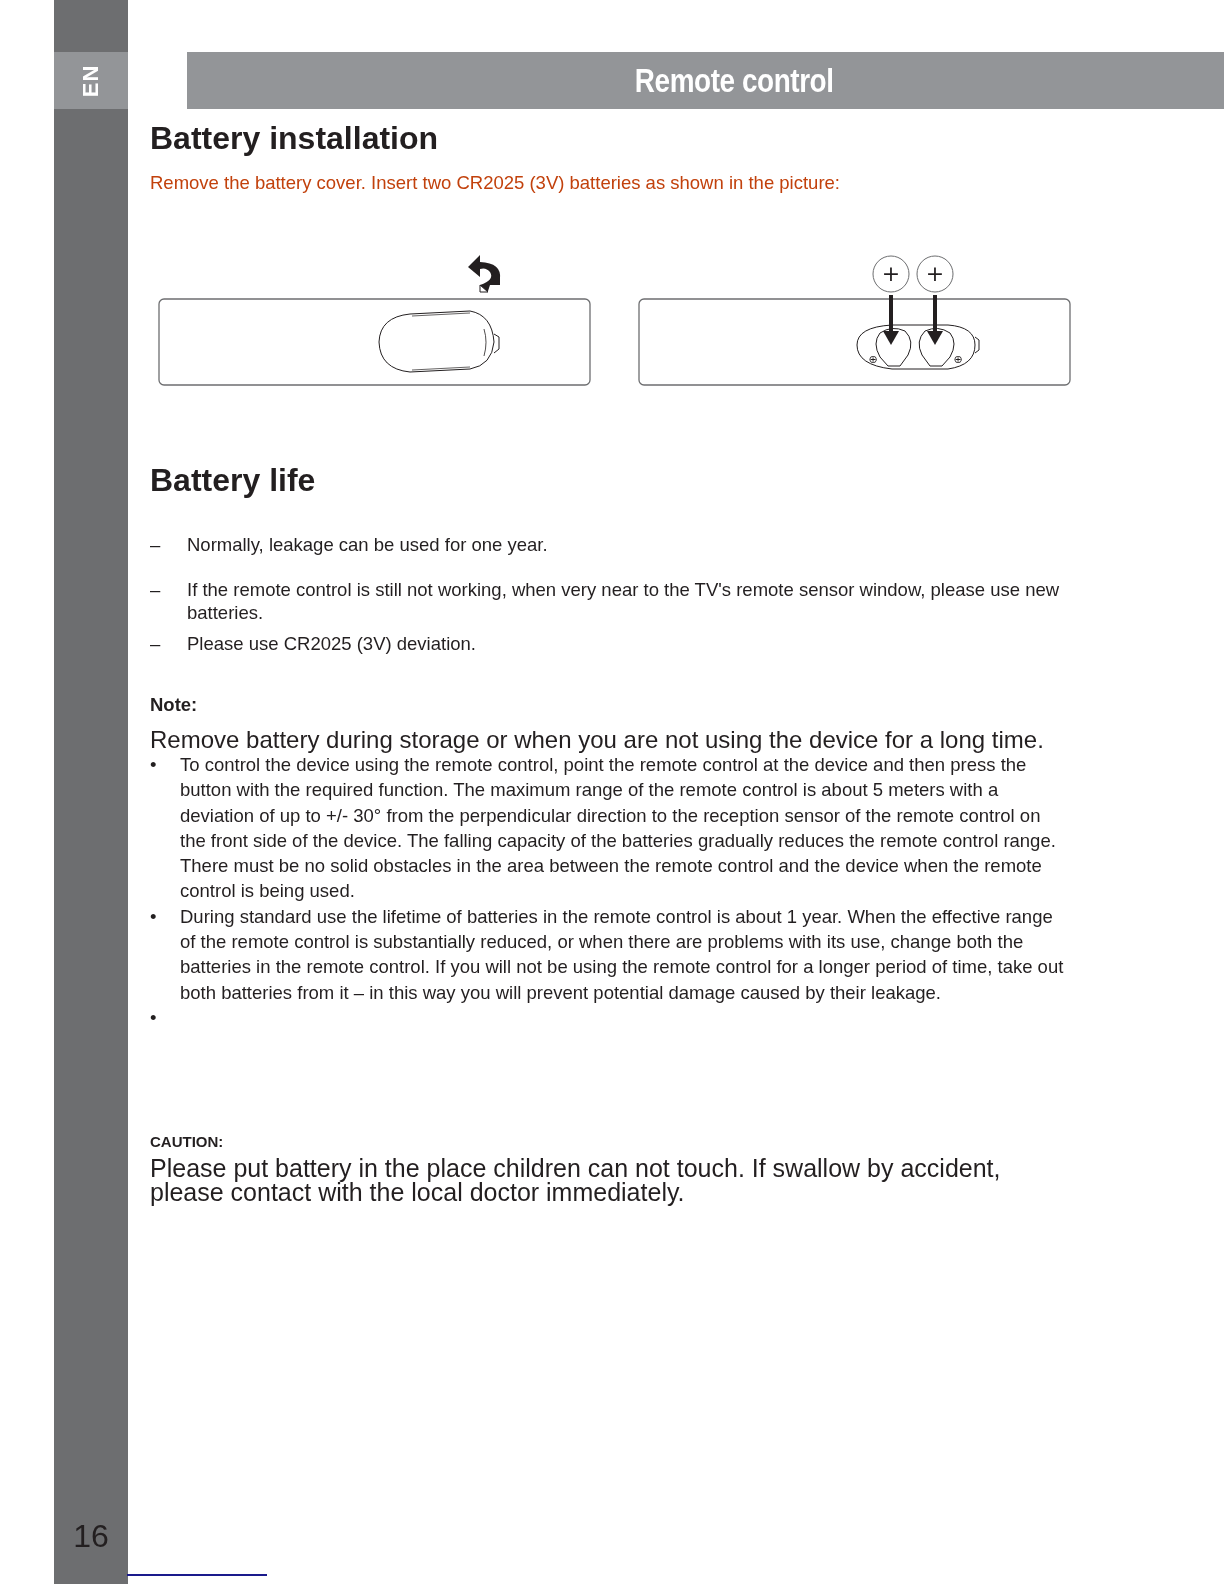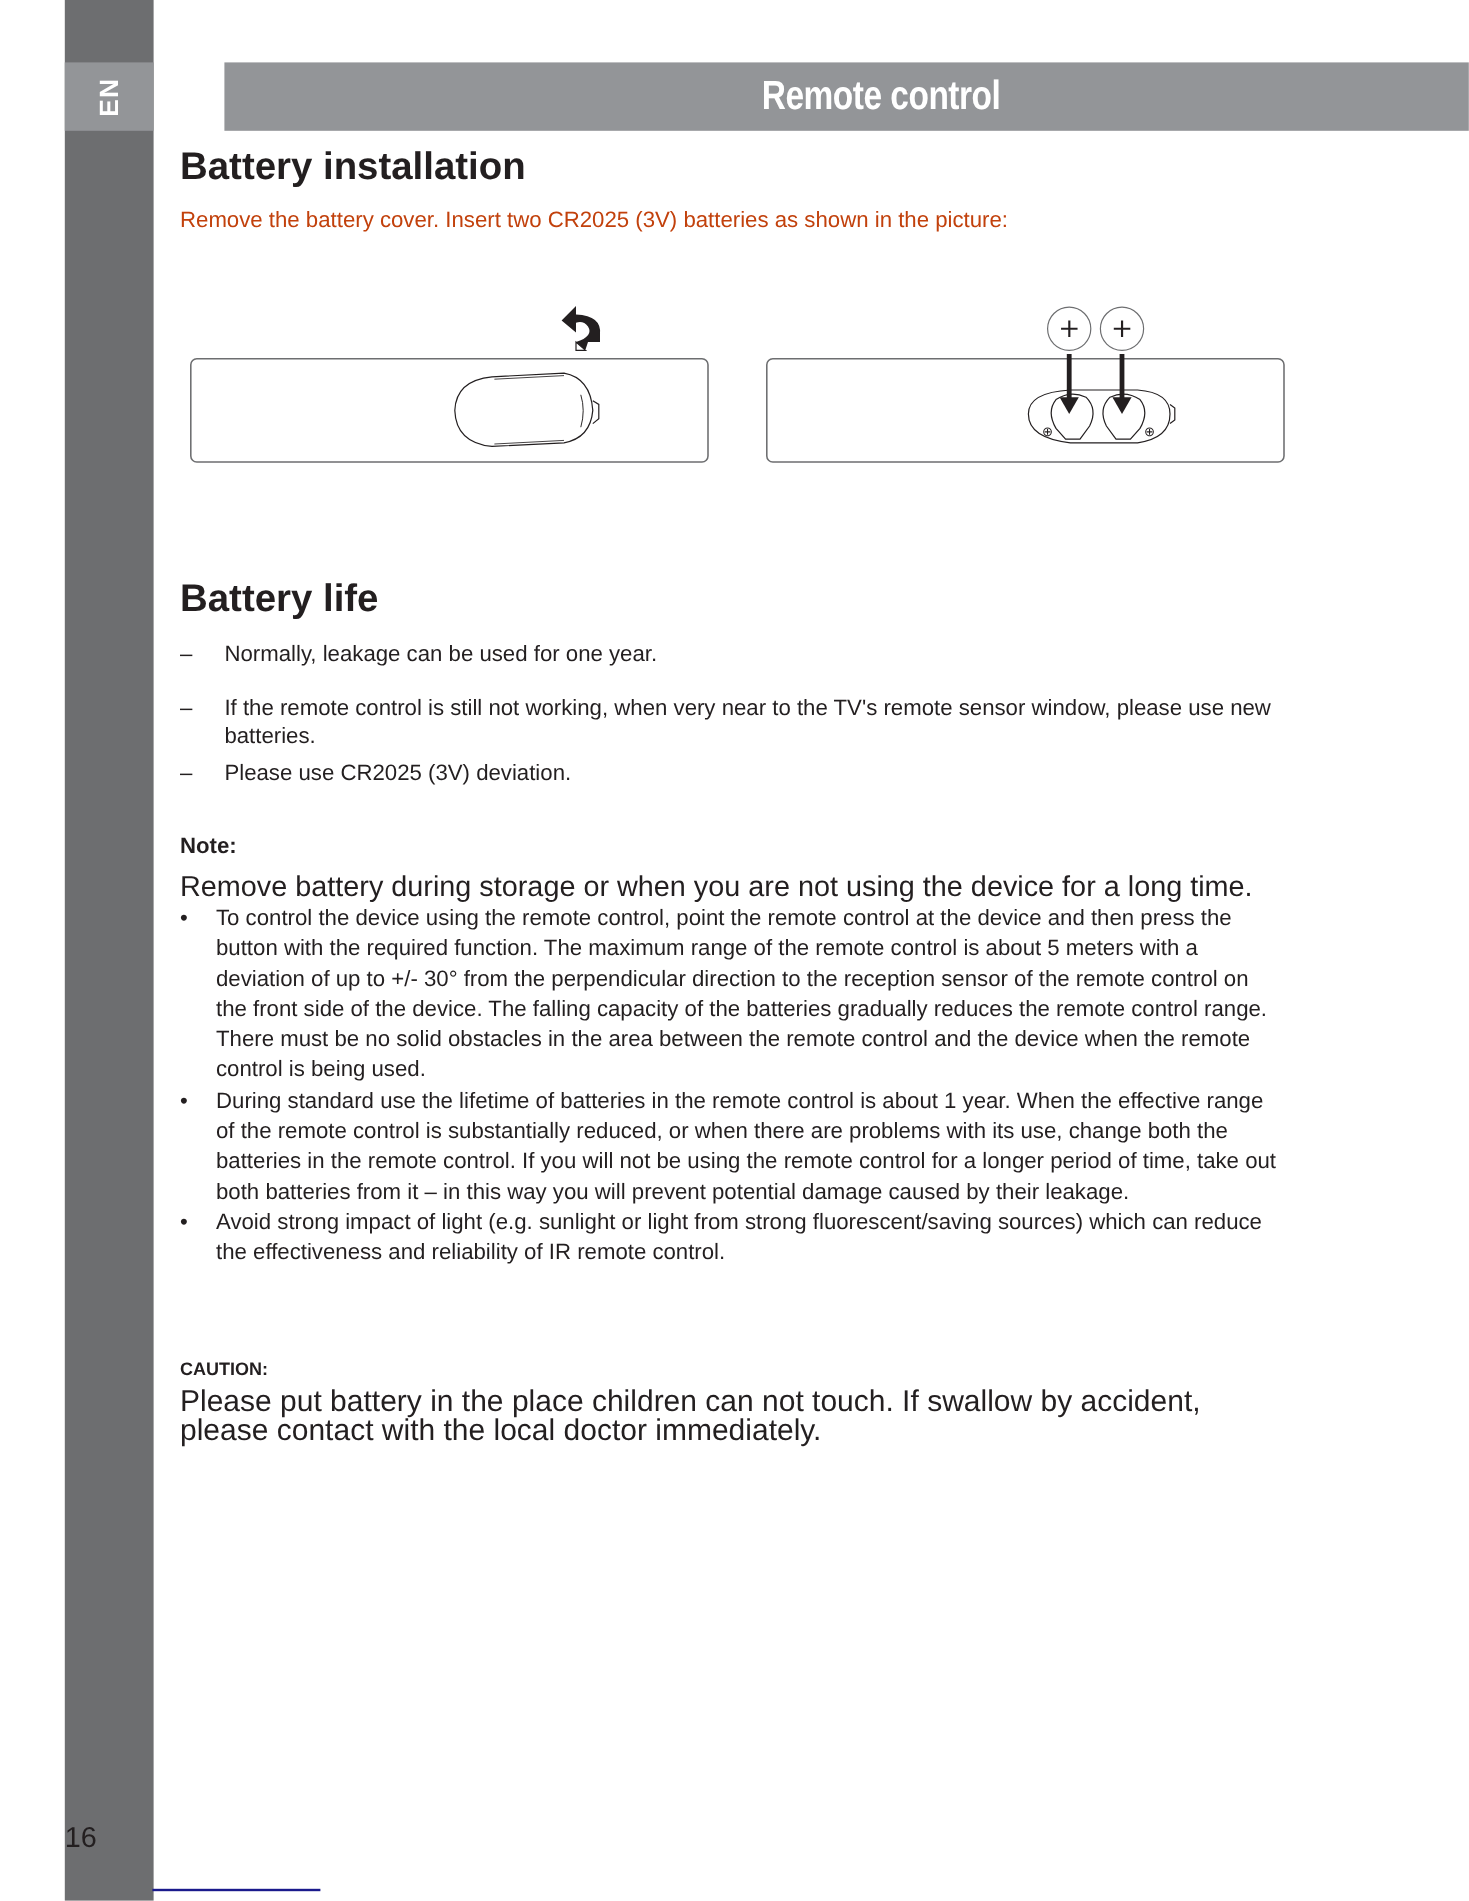--- a/index.html
+++ b/index.html
@@ -4,22 +4,22 @@
   <style>
     html, body { margin: 0; padding: 0; background: #ffffff; }
     body { width: 1224px; height: 1584px; position: relative; overflow: hidden;
            font-family: "Liberation Sans", sans-serif; color: #231f20; }
 
     .side-strip { position: absolute; left: 54px; top: 0; width: 74px; height: 1584px; background: #6d6e70; }
     .lang-tab { position: absolute; left: 54px; top: 52px; width: 74px; height: 57px; background: #939598;
                 display: flex; align-items: center; justify-content: center; }
     .lang-tab span { color: #ffffff; font-weight: bold; font-size: 22px; transform: rotate(-90deg);
                      display: inline-block; letter-spacing: 1px; }
-    .page-number { position: absolute; left: 54px; width: 74px; top: 1518px; 
-                   font-size: 24px; color: #231f20; }
+    .page-number { position: absolute; left: 54px; width: 74px; top: 1518px; text-align: center;
+                   font-size: 32px; color: #231f20; }
     .footer-rule { position: absolute; left: 127px; top: 1574px; width: 140px; height: 2px; background: #1a1a8c; }
 
     .title-bar { position: absolute; left: 151px; top: 52px; width: 1094px; height: 57px; background: #939598;
                  display: flex; align-items: center; justify-content: center; margin-left: 36px; }
     .title-bar h1 { margin: 0; color: #ffffff; font-size: 34px; font-weight: bold; letter-spacing: -0.5px;
                     transform: scaleX(0.82); }
 
     .h2 { position: absolute; left: 150px; margin: 0; font-size: 32px; font-weight: bold; color: #231f20; }
     .body-text { position: absolute; left: 150px; font-size: 18.5px; line-height: 25px; color: #c2410c; }
 
@@ -95,21 +95,21 @@
     </g>
     <g>
       <rect x="259" y="50" width="4" height="38" fill="#231f20"></rect>
       <path d="M253 86 L269 86 L261 100 Z" fill="#231f20"></path>
       <rect x="303" y="50" width="4" height="38" fill="#231f20"></rect>
       <path d="M297 86 L313 86 L305 100 Z" fill="#231f20"></path>
     </g>
   </svg>
 </div>
 
-<h2 class="h2" style="top:480px;text-align:center;">Battery life</h2>
+<h2 class="h2" style="top:462px;text-align:center;">Battery life</h2>
 <ul class="dash-list">
   <li style="margin-bottom:22px;">
     <span class="mark">–</span>
     <span>Normally, leakage can be used for one year.</span>
   </li>
   <li style="margin-bottom:8px;">
     <span class="mark">–</span>
     <span>If the remote control is still not working, when very near to the TV's remote sensor window, please use new batteries.</span>
   </li>
   <li>
@@ -124,18 +124,17 @@
   <li>
     <span class="mark">•</span>
     <span>To control the device using the remote control, point the remote control at the device and then press the button with the required function. The maximum range of the remote control is about 5 meters with a deviation of up to +/- 30° from the perpendicular direction to the reception sensor of the remote control on the front side of the device. The falling capacity of the batteries gradually reduces the remote control range. There must be no solid obstacles in the area between the remote control and the device when the remote control is being used.</span>
   </li>
   <li>
     <span class="mark">•</span>
     <span>During standard use the lifetime of batteries in the remote control is about 1 year. When the effective range of the remote control is substantially reduced, or when there are problems with its use, change both the batteries in the remote control. If you will not be using the remote control for a longer period of time, take out both batteries from it – in this way you will prevent potential damage caused by their leakage.</span>
   </li>
   <li>
     <span class="mark">•</span>
-    <span>Avoid strong impact of light (e.g. sunlight or light from strong fluorescent/saving sources) which can reduce the effectiveness and reliability of IR remote control.</span>
   </li>
 </ul>
 
 <div class="caution-label">CAUTION:</div>
 <div class="caution-text">Please put battery in the place children can not touch. If swallow by accident, please contact with the local doctor immediately.</div>
 
 </body></html>

